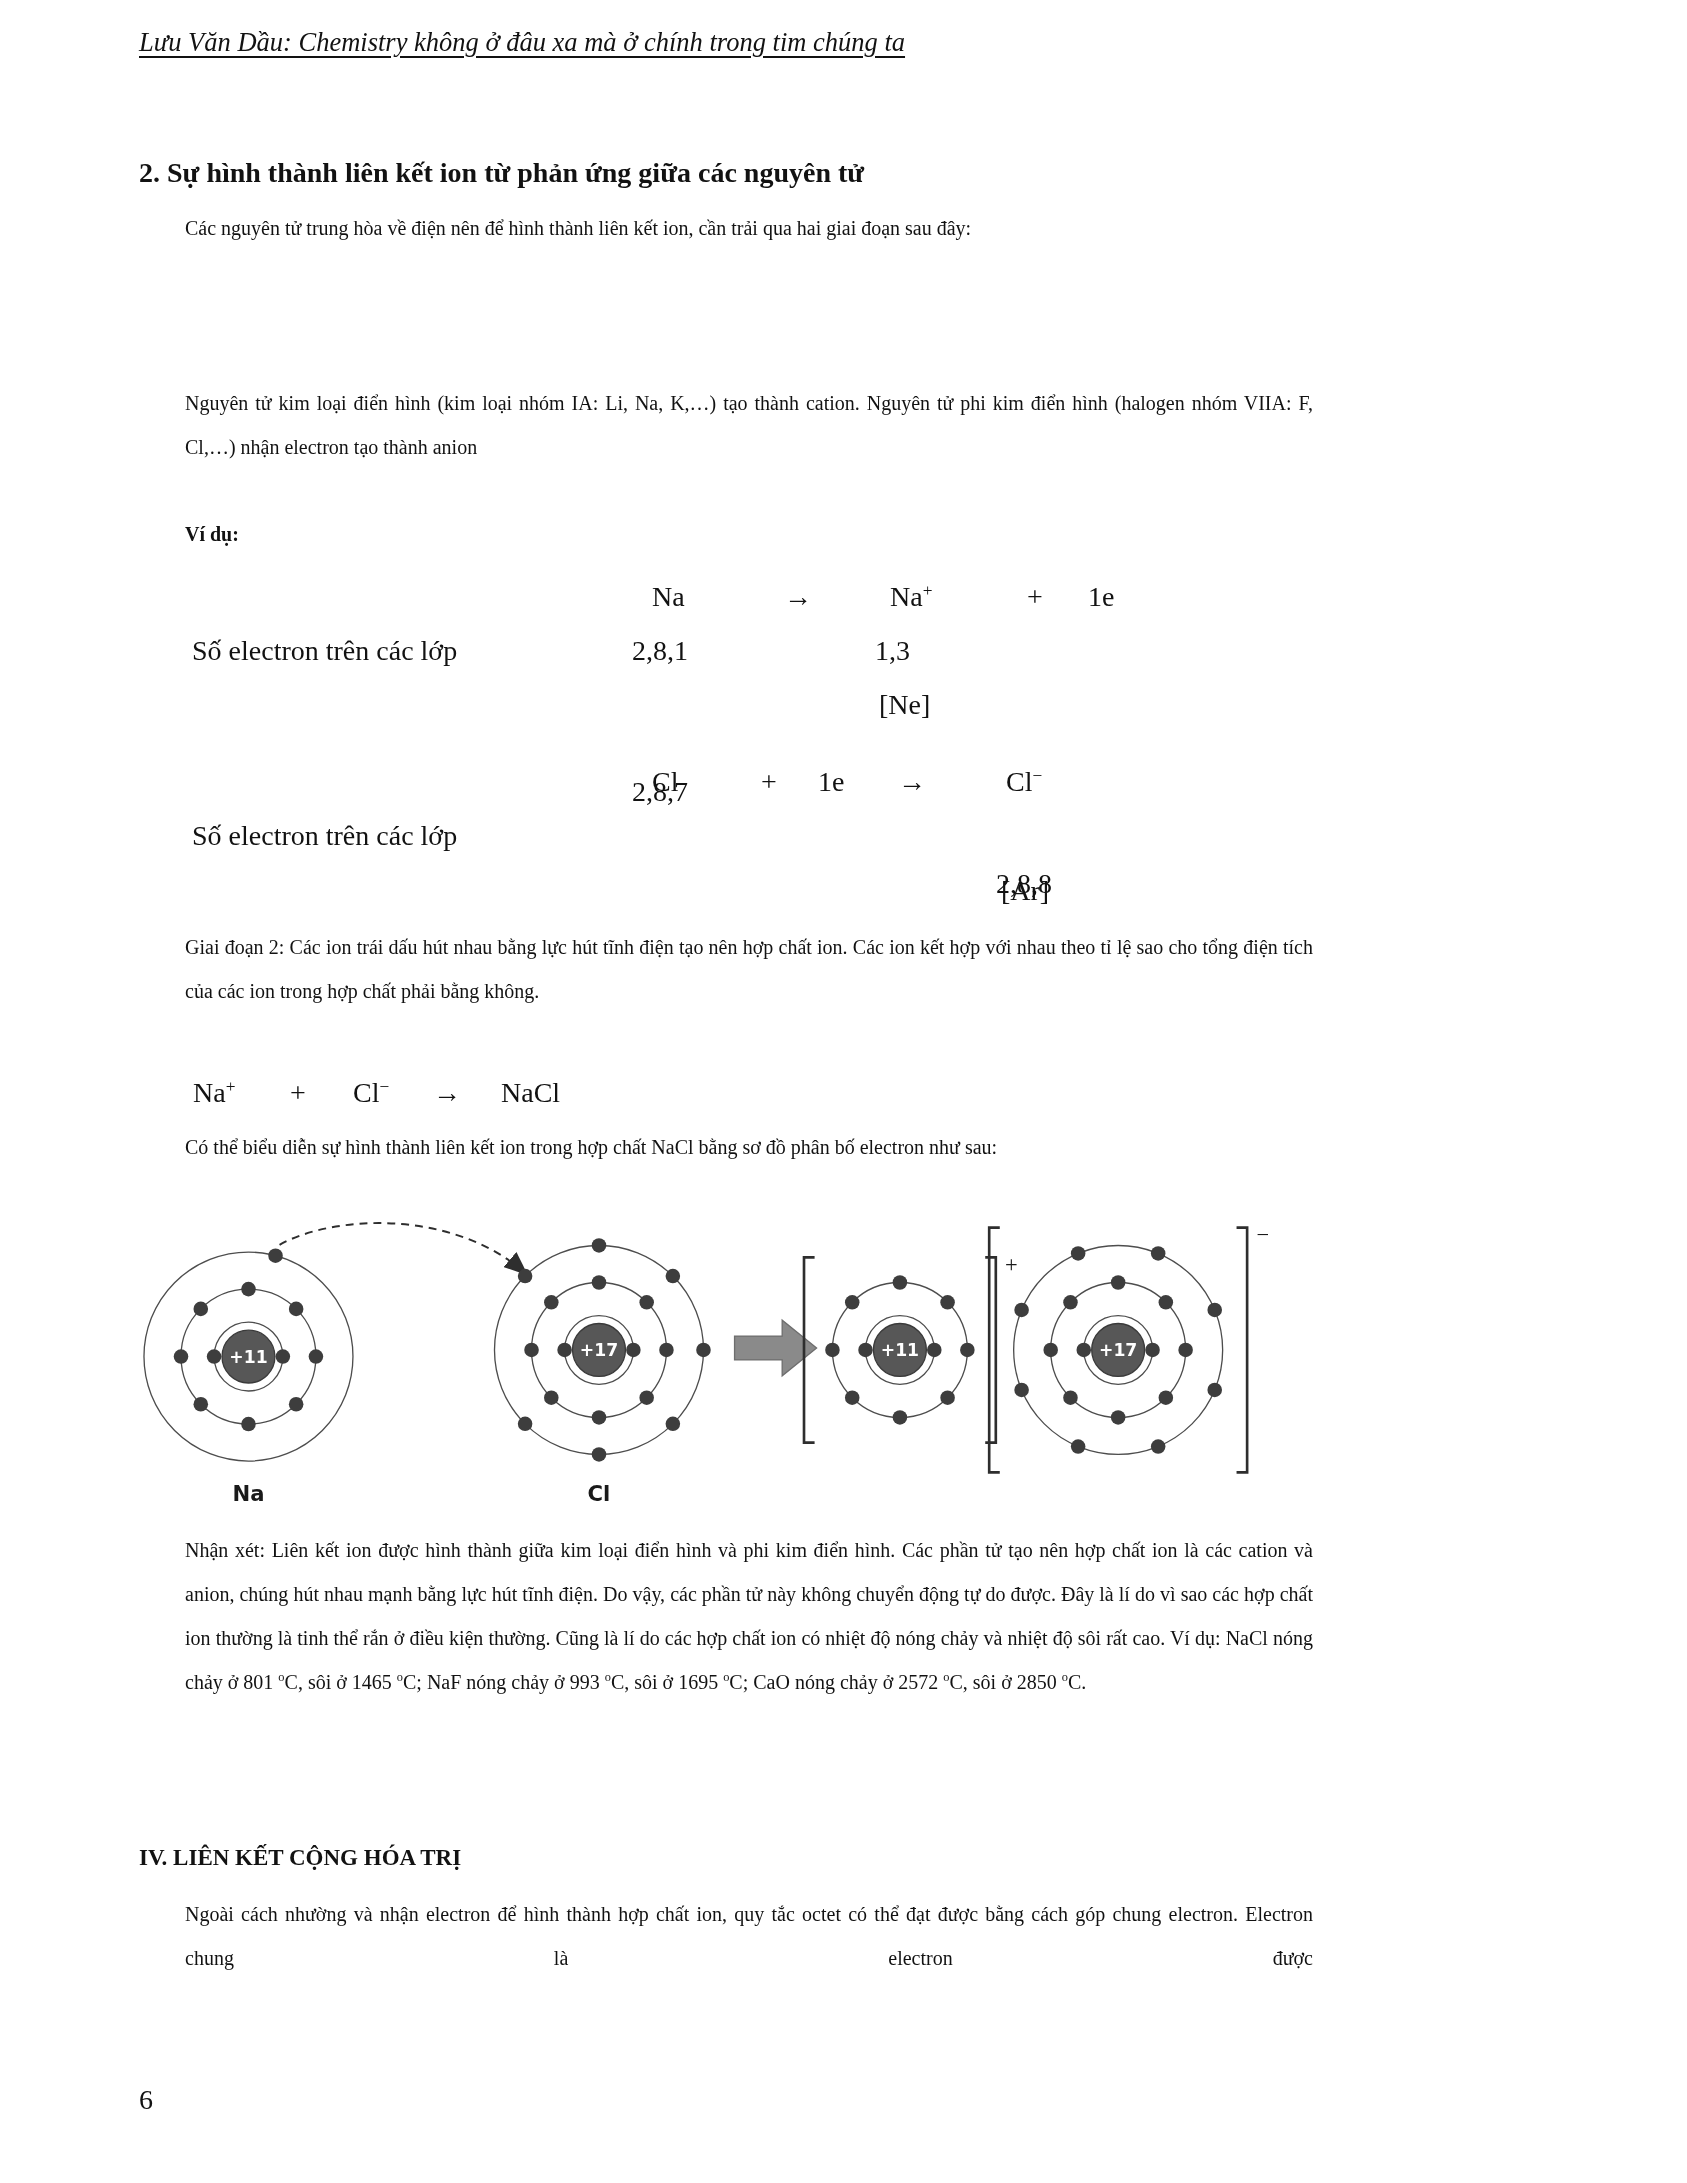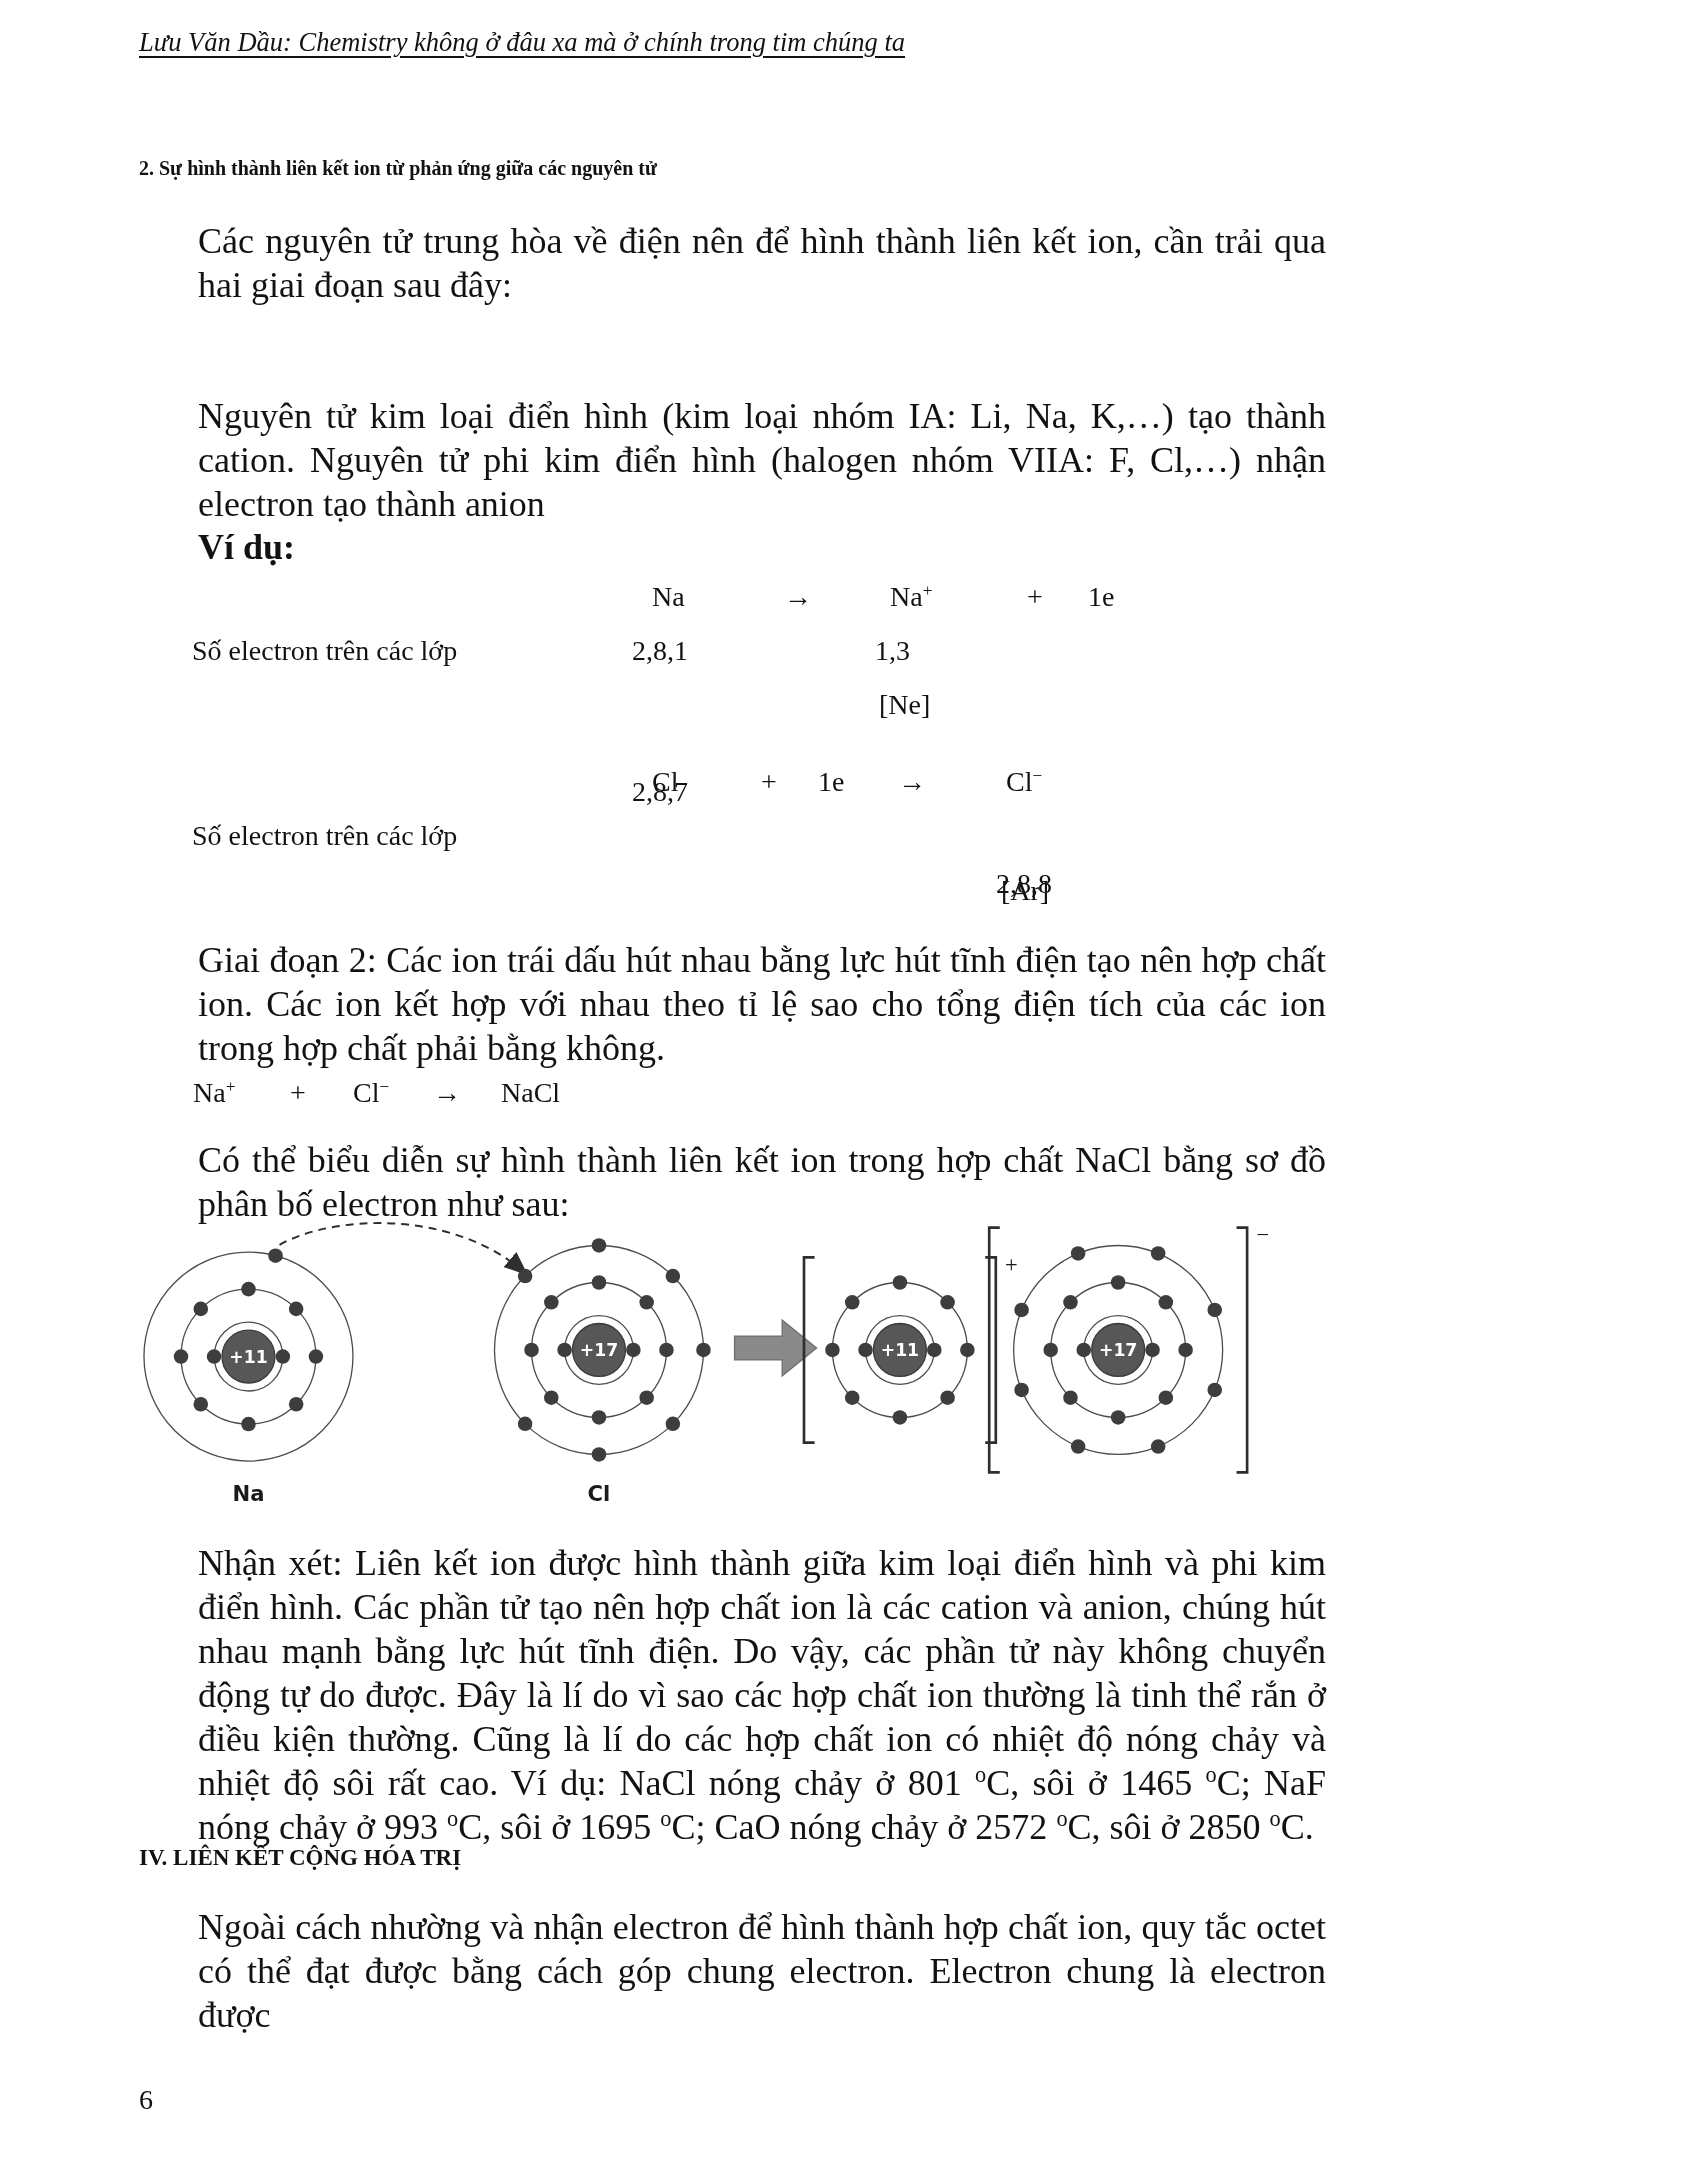--- a/index.html
+++ b/index.html
@@ -17,36 +17,36 @@
   .header {
     left:139px; top:26.5px;
     font-style:italic;
     font-size:26.5px;
     text-decoration:underline;
     text-underline-offset:5.3px;
   }
   .h2 {
     left:139px; top:157px;
     width:1184px;
-    font-size:20px; font-weight:bold;
+    font-size:28px; font-weight:bold;
     margin:0;
   }
   .h4 {
     left:139px; top:1845px;
     width:1184px;
     font-size:23px; font-weight:bold;
     margin:0;
   }
   .para {
     left:185px;
     width:1128px;
-    font-size:36px;
+    font-size:20px;
     line-height:44px;
     text-align:justify;
-    margin:13px;
+    margin:0;
   }
   .justify-last { text-align-last:justify; }
   .vi-du { font-weight:bold; text-align:left; }
   .eq-item {
     position:absolute;
     font-size:28px;
     line-height:40px;
     white-space:nowrap;
   }
   sup { font-size:0.62em; line-height:0; }

